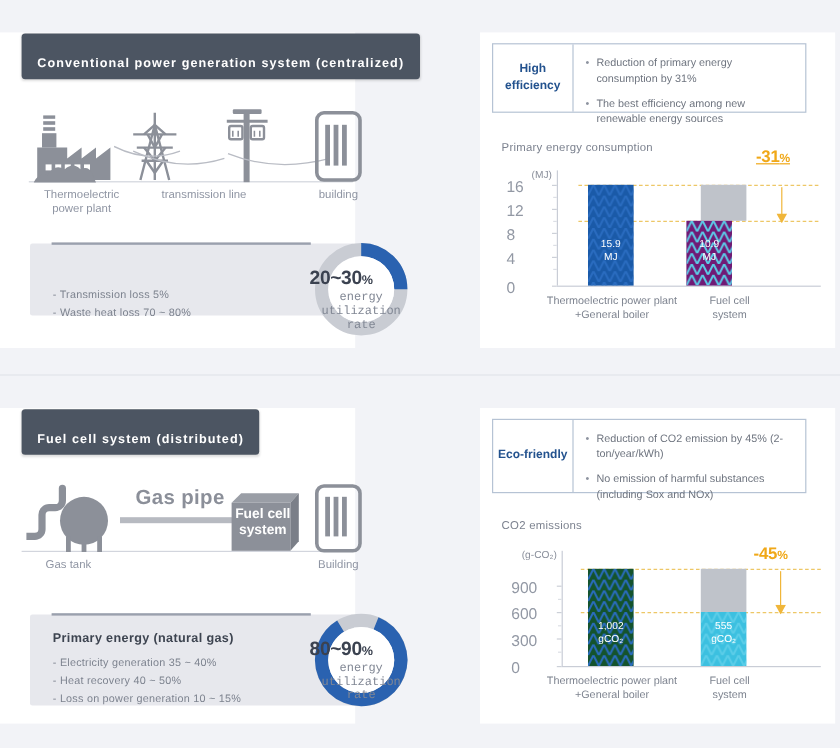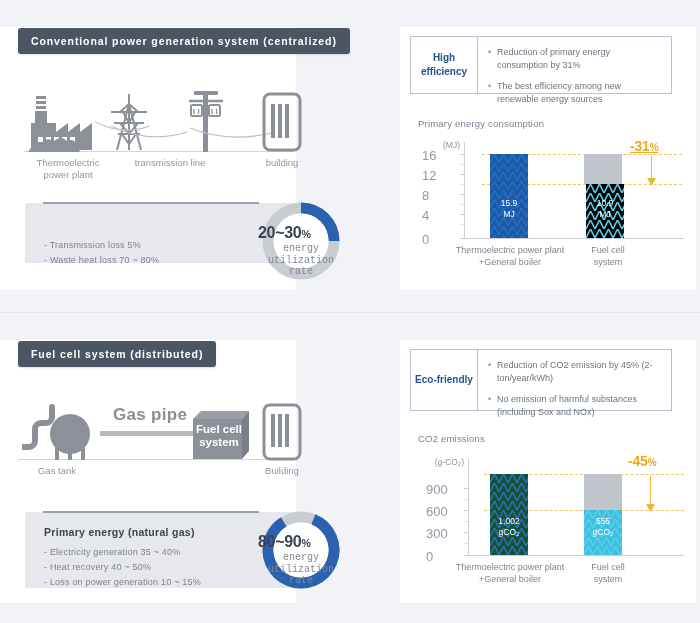--- a/index.html
+++ b/index.html
@@ -28,21 +28,21 @@
   .bottom .white-card { left: 0px; top: 27px; width: 296px; height: 263px; }
 
   
   .ribbon {
     position: absolute;
     background: #4c5562;
     color: #ffffff;
     font-size: 10.5px;
     font-weight: bold;
     letter-spacing: 0.9px;
-    padding: 7px 13px 7px 13px;
+    padding: 19px 13px 7px 13px;
     border-radius: 3px;
     white-space: nowrap;
     box-shadow: 0 1px 2px rgba(0,0,0,0.13);
   }
   .ribbon.r1 { left: 18px; top: 28px; }
   .ribbon.r2 { left: 18px; top: 341px; }
 
   
   .diagram { position: absolute; left: 0; top: 0; width: 400px; height: 100%; }
   .dg-baseline {
@@ -286,34 +286,34 @@
                 <path d="M0 9 L4.5 0 L9 9" stroke="#2a6cc0" stroke-width="1.6" fill="none"></path>
               </pattern>
             </defs>
             <rect width="38" height="84" fill="url(#zz1)"></rect>
           </svg>
           <div class="bar-val" style="top:44px;">15.9<br>MJ</div>
         </div>
 
         <div class="bar" style="left:166px; top:36px; width:38px; height:30px;
              background:#bfc3ca;"></div>
-        <div class="bar" style="left:168px; top:66px; width:38px; height:54px;
-             background:#000000;">
+        <div class="bar" style="left:154px; top:66px; width:38px; height:54px;
+             background:#701a75;">
           <svg style="position:absolute;left:0;top:0;" width="38" height="54">
             <defs>
               <pattern id="zz2" width="9" height="9" patternUnits="userSpaceOnUse">
                 <path d="M0 9 L4.5 0 L9 9" stroke="#5bcde8" stroke-width="1.6" fill="none"></path>
               </pattern>
             </defs>
             <rect width="38" height="54" fill="url(#zz2)"></rect>
           </svg>
           <div class="bar-val" style="top:14px;">10.9<br>MJ</div>
         </div>
 
-        <div class="delta-text" style="left:212px; top:20px;text-decoration:underline;">
+        <div class="delta-text" style="left:212px; top:4px;text-decoration:underline;">
           <span>-31</span><span class="small">%</span>
         </div>
         <div class="arrow-stem" style="left:233px; top:38px; height:26px; background:#f0b63a;"></div>
         <svg style="position:absolute; left:229px; top:60px;" width="9" height="8">
           <path d="M4.5 8 L0 0 L9 0 z" fill="#f0b63a"></path>
         </svg>
 
         <div class="cat-label" style="left:18px; top:126px; width:148px;">Thermoelectric power plant<br>+General boiler</div>
         <div class="cat-label" style="left:160px; top:126px; width:60px;">Fuel cell<br>system</div>
       </div>

